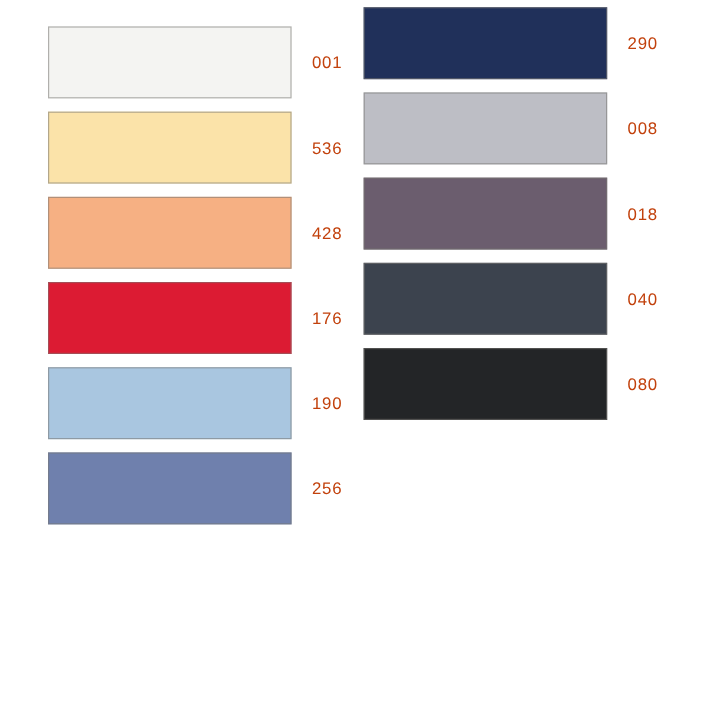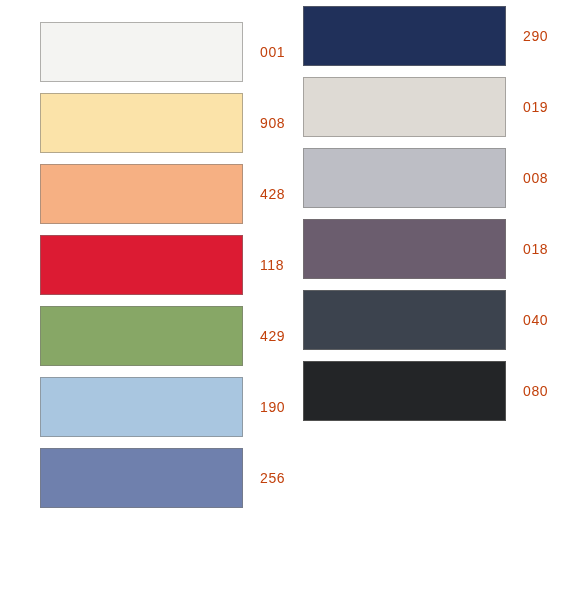--- a/index.html
+++ b/index.html
@@ -85,61 +85,53 @@
     <div class="swatch-column left">
 
       <div class="swatch-row">
         <div class="swatch-chip" style="background-color: rgb(244, 244, 242);"></div>
         <div class="swatch-code">001</div>
       </div>
 
 
       <div class="swatch-row">
         <div class="swatch-chip" style="background-color: rgb(251, 227, 169);"></div>
-        <div class="swatch-code">908</div>
+        <div class="swatch-code">536</div>
       </div>
 
       <div class="swatch-row">
         <div class="swatch-chip" style="background-color: rgb(246, 176, 131);"></div>
         <div class="swatch-code">428</div>
       </div>
 
       <div class="swatch-row">
         <div class="swatch-chip" style="background-color: rgb(220, 27, 51);"></div>
-        <div class="swatch-code">118</div>
+        <div class="swatch-code">176</div>
       </div>
 
-      <div class="swatch-row">
-        <div class="swatch-chip" style="background-color: rgb(135, 167, 102);"></div>
-        <div class="swatch-code">429</div>
-      </div>
 
       <div class="swatch-row">
         <div class="swatch-chip" style="background-color: rgb(169, 198, 224);"></div>
         <div class="swatch-code">190</div>
       </div>
 
       <div class="swatch-row">
         <div class="swatch-chip" style="background-color: rgb(111, 128, 173);"></div>
         <div class="swatch-code">256</div>
       </div>
 
     </div>
 
     <div class="swatch-column right">
 
       <div class="swatch-row">
         <div class="swatch-chip" style="background-color: rgb(32, 48, 90);"></div>
         <div class="swatch-code">290</div>
       </div>
 
-      <div class="swatch-row">
-        <div class="swatch-chip" style="background-color: rgb(222, 218, 212);"></div>
-        <div class="swatch-code">019</div>
-      </div>
 
       <div class="swatch-row">
         <div class="swatch-chip" style="background-color: rgb(189, 190, 197);"></div>
         <div class="swatch-code">008</div>
       </div>
 
       <div class="swatch-row">
         <div class="swatch-chip" style="background-color: rgb(107, 93, 110);"></div>
         <div class="swatch-code">018</div>
       </div>

